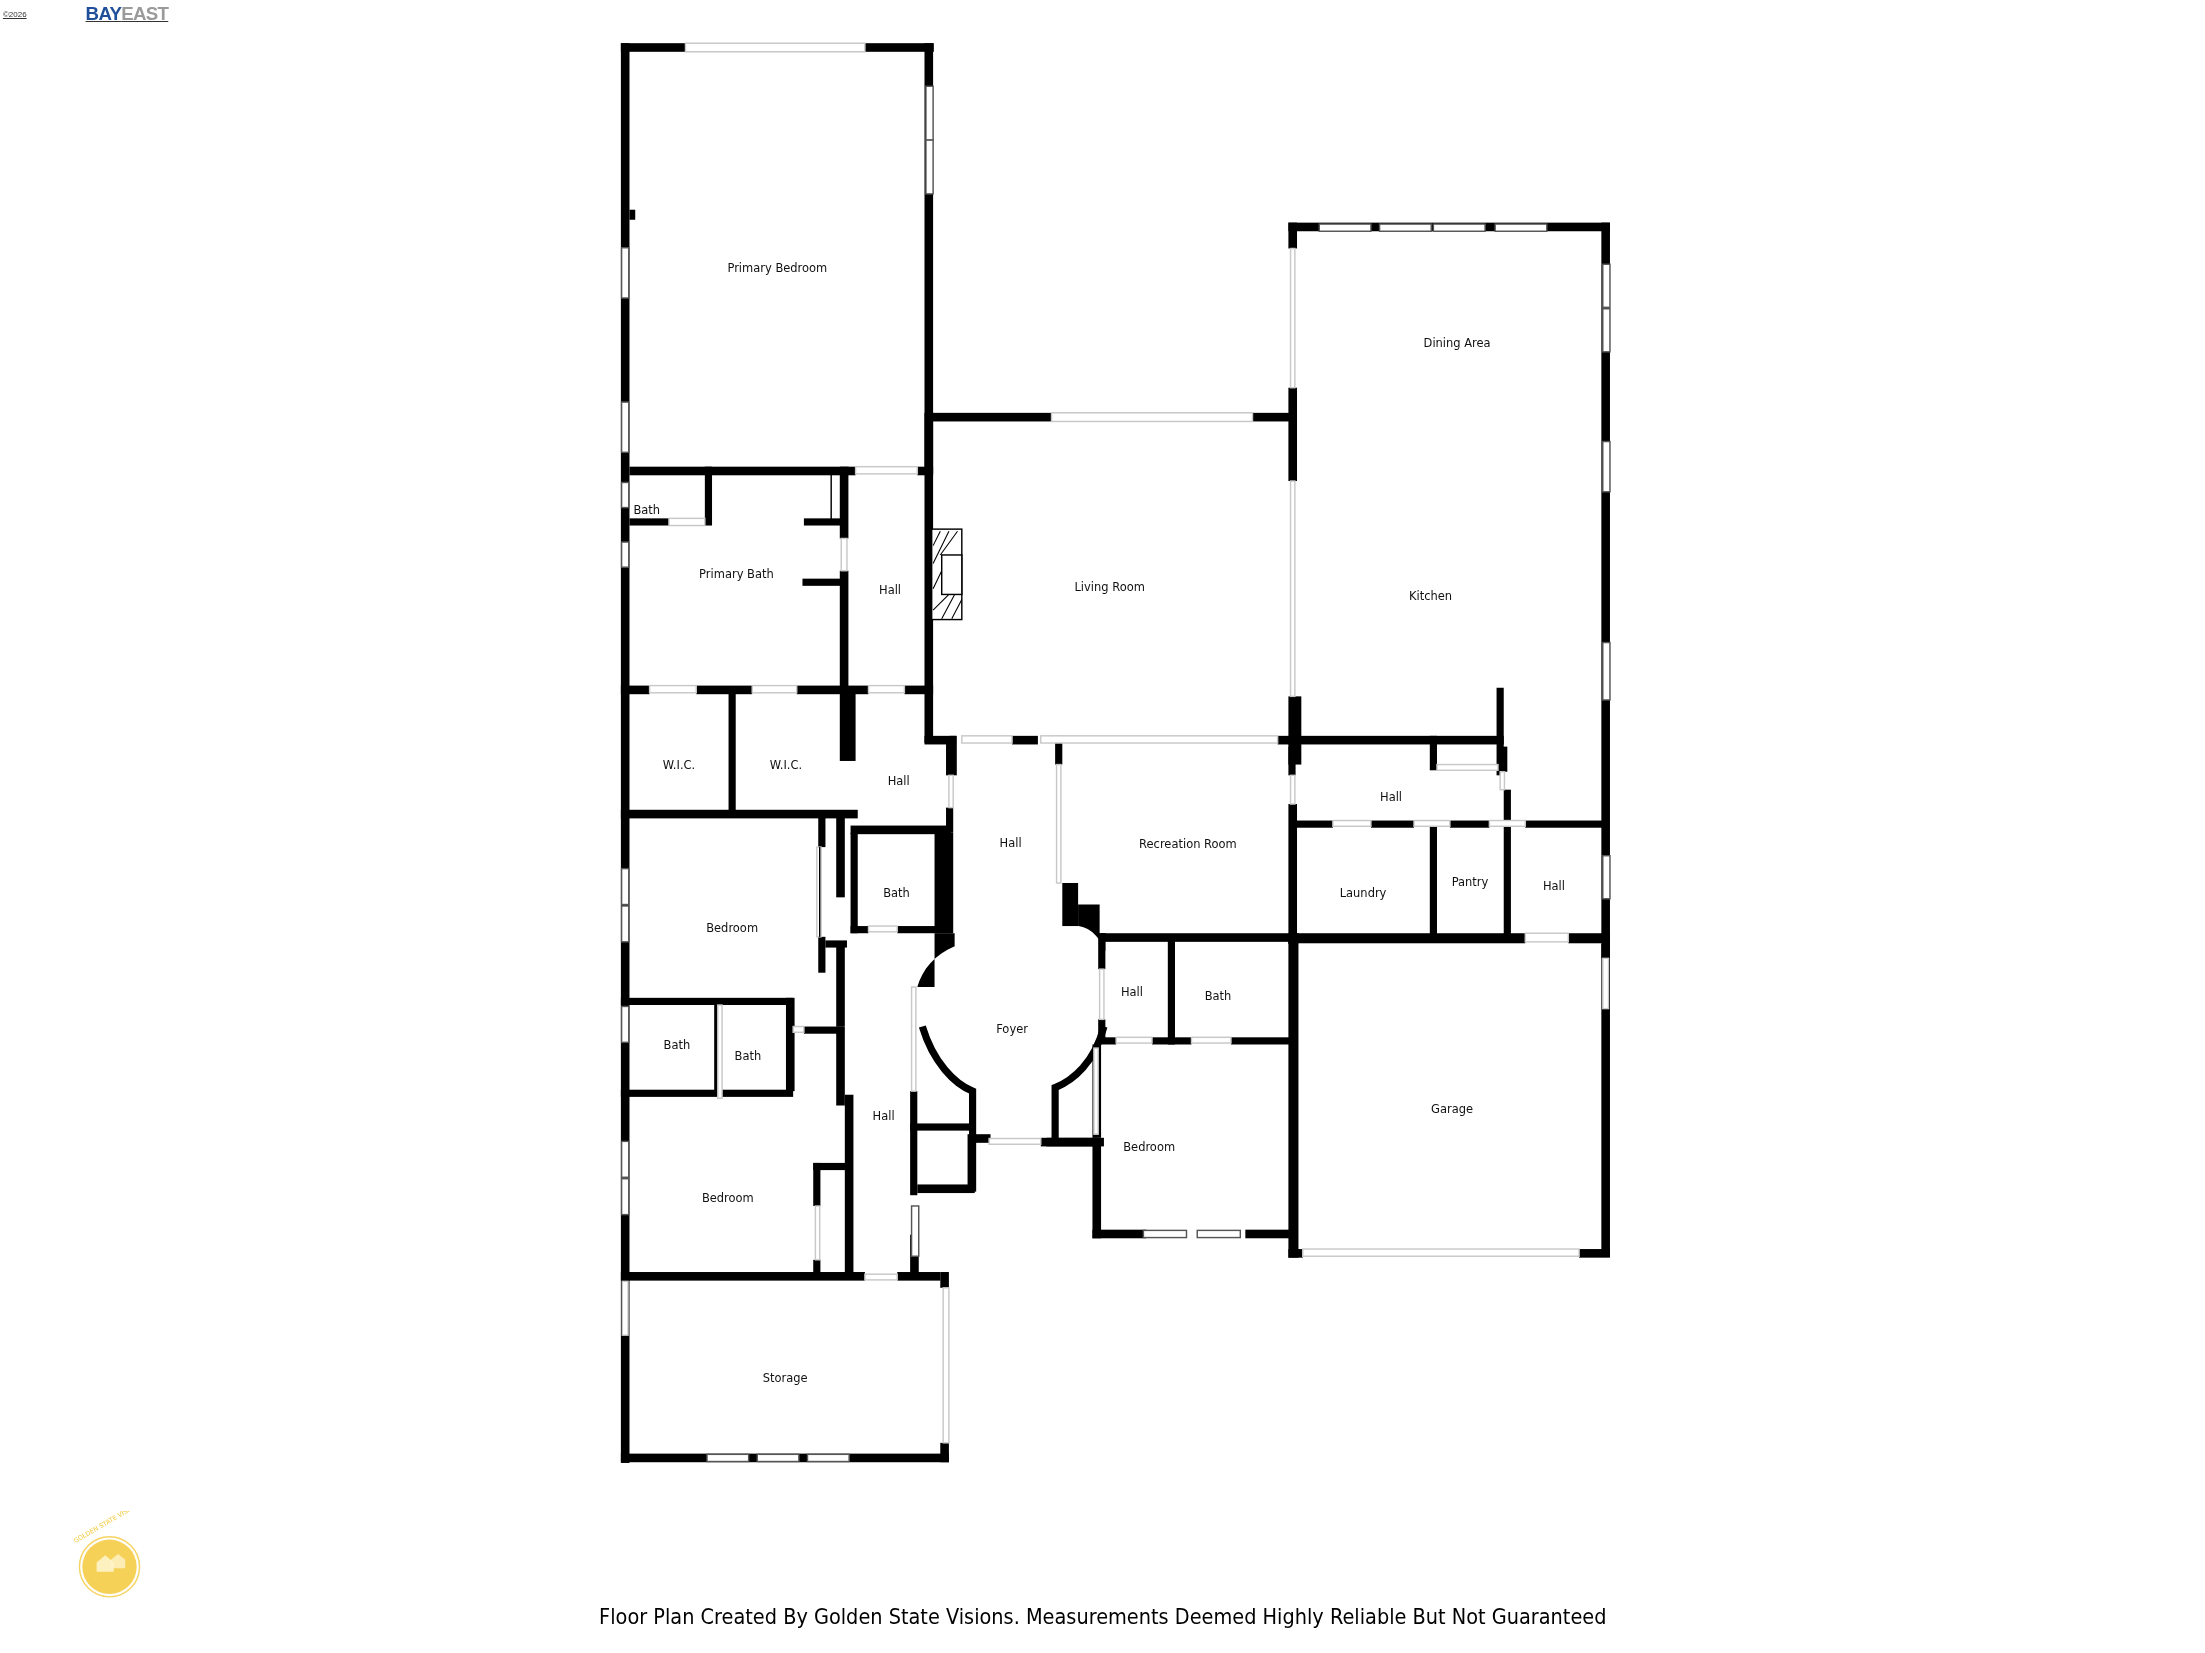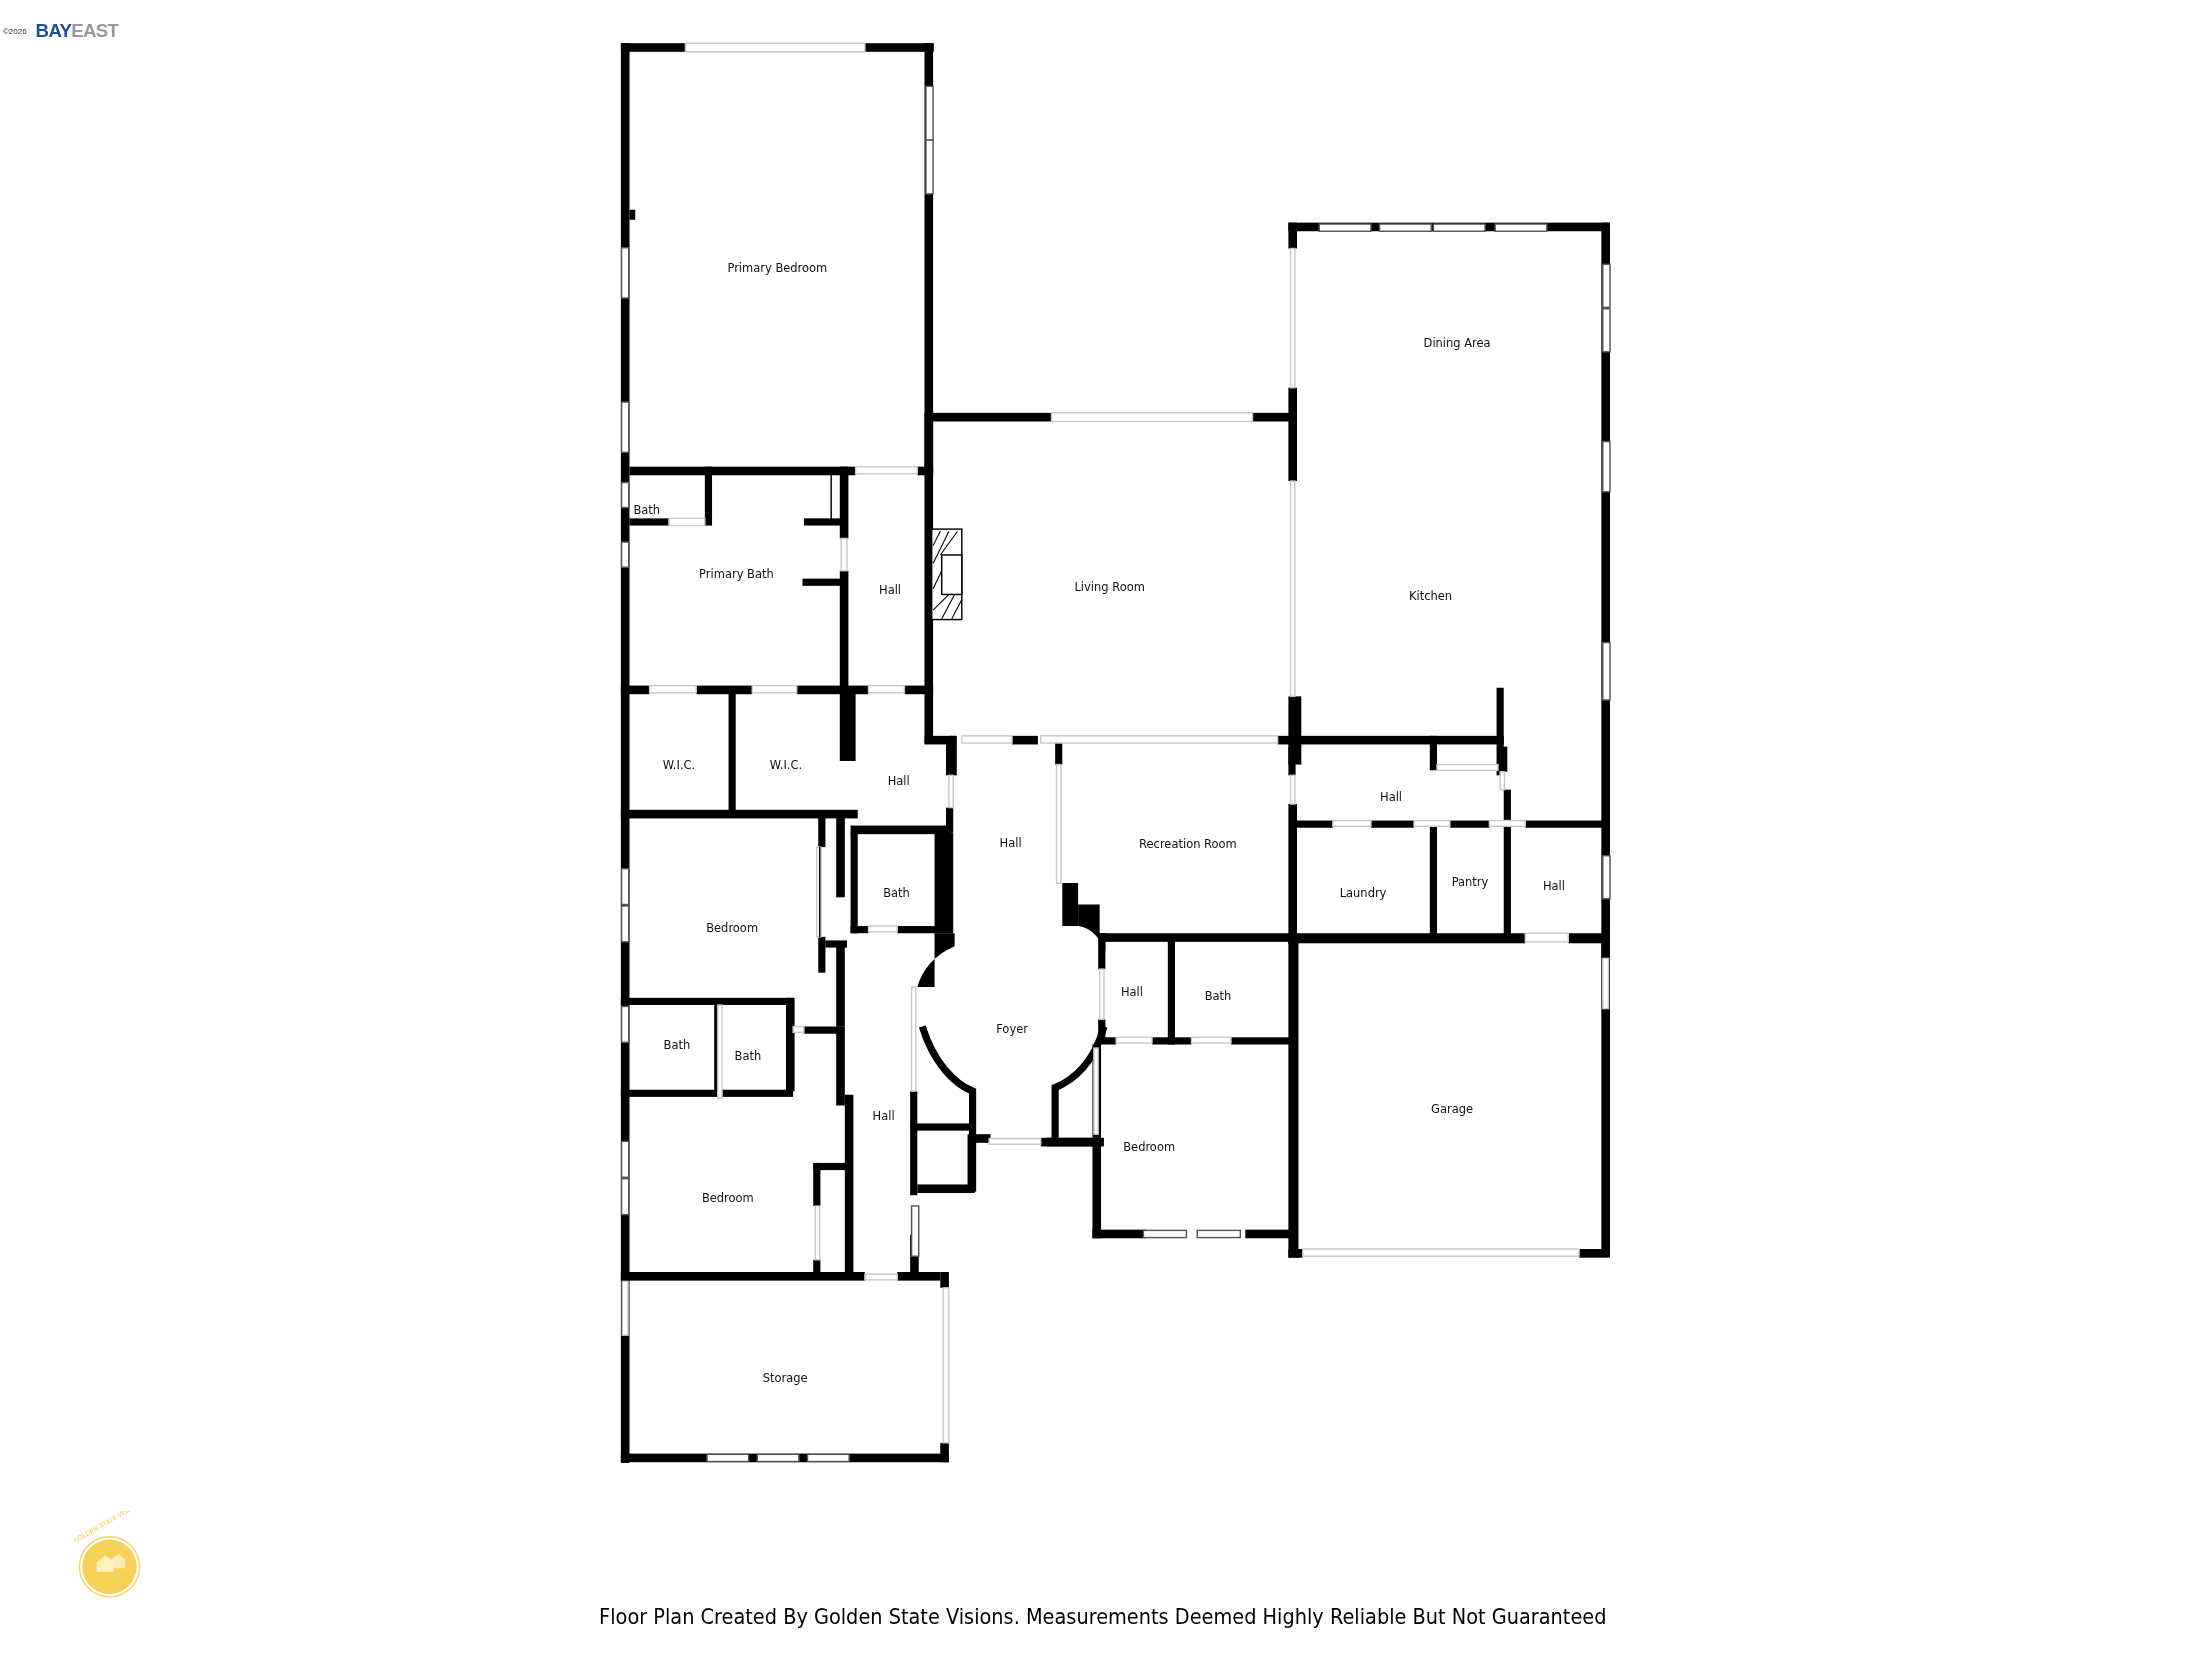--- a/index.html
+++ b/index.html
@@ -3,22 +3,22 @@
 <meta charset="utf-8">
 <style>
   html, body { margin: 0; padding: 0; background: #ffffff; }
   body { width: 2205px; height: 1654px; position: relative; overflow: hidden; font-family: "DejaVu Sans", sans-serif; }
   #plan { position: absolute; left: 0; top: 0; }
   .wall { fill: #000000; }
   .opening { fill: #ffffff; stroke: #c8c8c8; stroke-width: 2; }
   .window { fill: #ffffff; stroke: #555555; stroke-width: 2; }
   .thin { stroke: #000; stroke-width: 2; fill: none; }
   .room-label { font-family: "DejaVu Sans", sans-serif; font-size: 16px; fill: #111; text-anchor: middle; dominant-baseline: middle; }
-  .copyright { position: absolute; left: 2.9px; top: 23px; font-family: "Liberation Sans", sans-serif; font-size: 8px; color: #333; display: flex; align-items: center; gap: 9px; }
-  .bayeast { font-family: "Liberation Sans", sans-serif; font-weight: bold; font-size: 18.7px; letter-spacing: -0.7px; line-height: 16px; }
+  .copyright { position: absolute; left: 2.9px; top: 6px; font-family: "Liberation Sans", sans-serif; font-size: 8px; color: #333; display: flex; align-items: center; gap: 18px; text-decoration: underline; }
+  .bayeast { font-family: "Liberation Sans", sans-serif; font-weight: bold; font-size: 18.7px; letter-spacing: -0.7px; line-height: 16px; margin-left: 41px; }
   .bayeast .bay { color: #1f4e9a; }
   .bayeast .east { color: #9a9a9a; }
   .footer { position: absolute; left: 0; width: 2205px; top: 1605px; text-align: center; font-family: "DejaVu Sans", sans-serif; font-size: 21px; color: #000; transform: scaleX(0.92); transform-origin: 1106px 0; }
   .gsv-logo { position: absolute; left: 68px; top: 1511px; width: 93px; height: 93px; }
 </style>
 </head>
 <body>
 
 <div class="copyright">
   <span>©2026</span>

